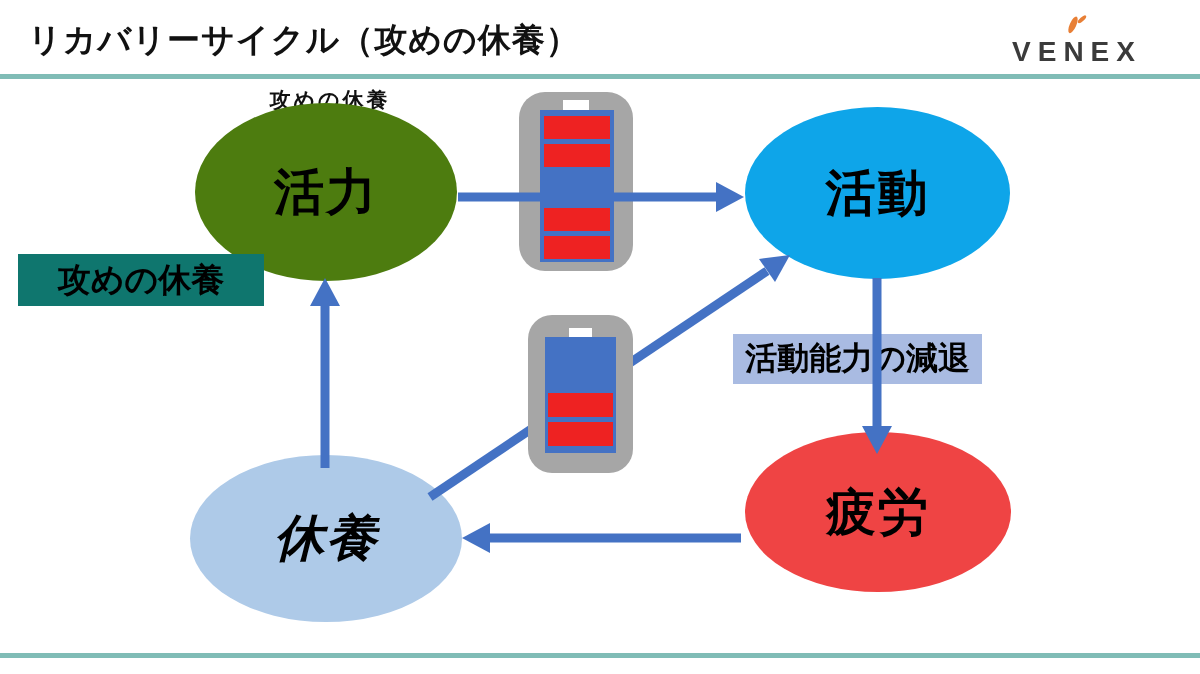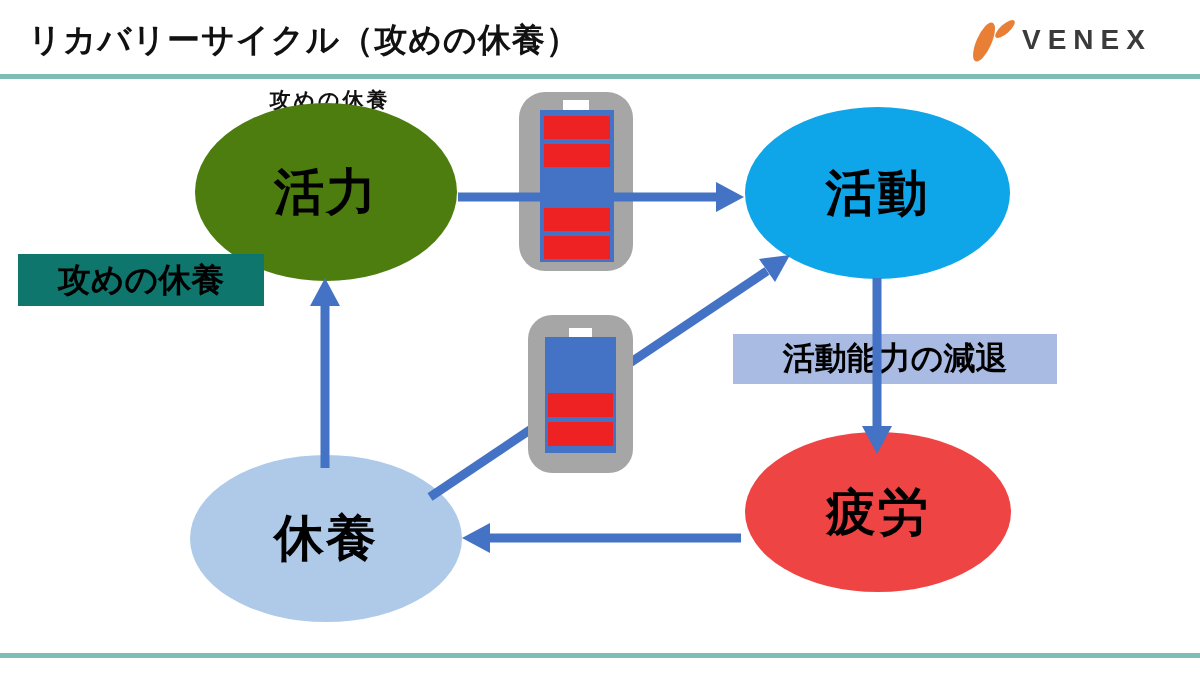--- a/index.html
+++ b/index.html
@@ -8,44 +8,44 @@
     font-family:"Liberation Sans","DejaVu Sans",sans-serif;
   }
   
   .page-title{
     position:absolute;left:28px;top:18px;font-size:33px;font-weight:700;color:#111;
     letter-spacing:1px;white-space:nowrap;
   }
   .rule{position:absolute;left:0;width:1200px;height:5px;background:#80bcb6;}
   .rule.top{top:74px;}
   .rule.bottom{top:653px;}
-  .logo{position:absolute;left:962px;top:12px;width:228px;height:56px;display:flex;align-items:center;}
+  .logo{position:absolute;left:962px;top:12px;width:228px;height:56px;display:flex;align-items:center;flex-direction:column;}
   .logo-text{font-size:28px;font-weight:700;color:#3b3b3b;letter-spacing:7px;margin-left:2px;}
   
   .node{
     position:absolute;border-radius:50%;display:flex;align-items:center;justify-content:center;
     z-index:1;
   }
   .node .node-text{font-size:50px;font-weight:700;color:#000;letter-spacing:2px;}
   .node.vitality{left:195px;top:103px;width:262px;height:178px;background:#4d7c0f;justify-content:center;}
   .node.activity{left:745px;top:107px;width:265px;height:172px;background:#0ea5e9;}
-  .node.rest{left:190px;top:455px;width:272px;height:167px;background:#aecae8;}
+  .node.rest{left:190px;top:455px;width:272px;height:167px;background:#aecae8;font-style:italic;}
   .node.fatigue{left:745px;top:432px;width:266px;height:160px;background:#ef4444;}
   
   .reset-label{
     position:absolute;left:240px;top:86px;width:180px;text-align:center;
     font-size:21px;font-weight:700;color:#111;letter-spacing:3px;z-index:1;
   }
   .tag{
     position:absolute;display:flex;align-items:center;justify-content:center;
     font-weight:700;color:#000;white-space:nowrap;
   }
   .tag.gray{left:18px;top:254px;width:246px;height:52px;background:#0f766e;font-size:33px;z-index:1;}
   .tag.yellow{left:175px;top:342px;width:300px;height:49px;background:#f8e3a2;font-size:32px;z-index:3;}
-  .tag.blue{left:733px;top:334px;width:324px;height:50px;background:#a9bbe2;font-size:32px;z-index:3;}
+  .tag.blue{left:733px;top:334px;width:249px;height:50px;background:#a9bbe2;font-size:32px;z-index:3;}
   
   .arrow-svg{position:absolute;left:0;top:0;width:1200px;height:674px;pointer-events:none;}
   .arrow-svg.under{z-index:2;}
   .arrow-svg.over{z-index:5;}
   .arrow-svg line{stroke:#4472c4;stroke-width:9;}
   .arrow-svg polygon{fill:#4472c4;}
   
   .battery{position:absolute;background:#a6a6a6;z-index:4;}
   .battery .body{position:absolute;background:#4472c4;}
   .battery .nub{position:absolute;background:#ffffff;}

